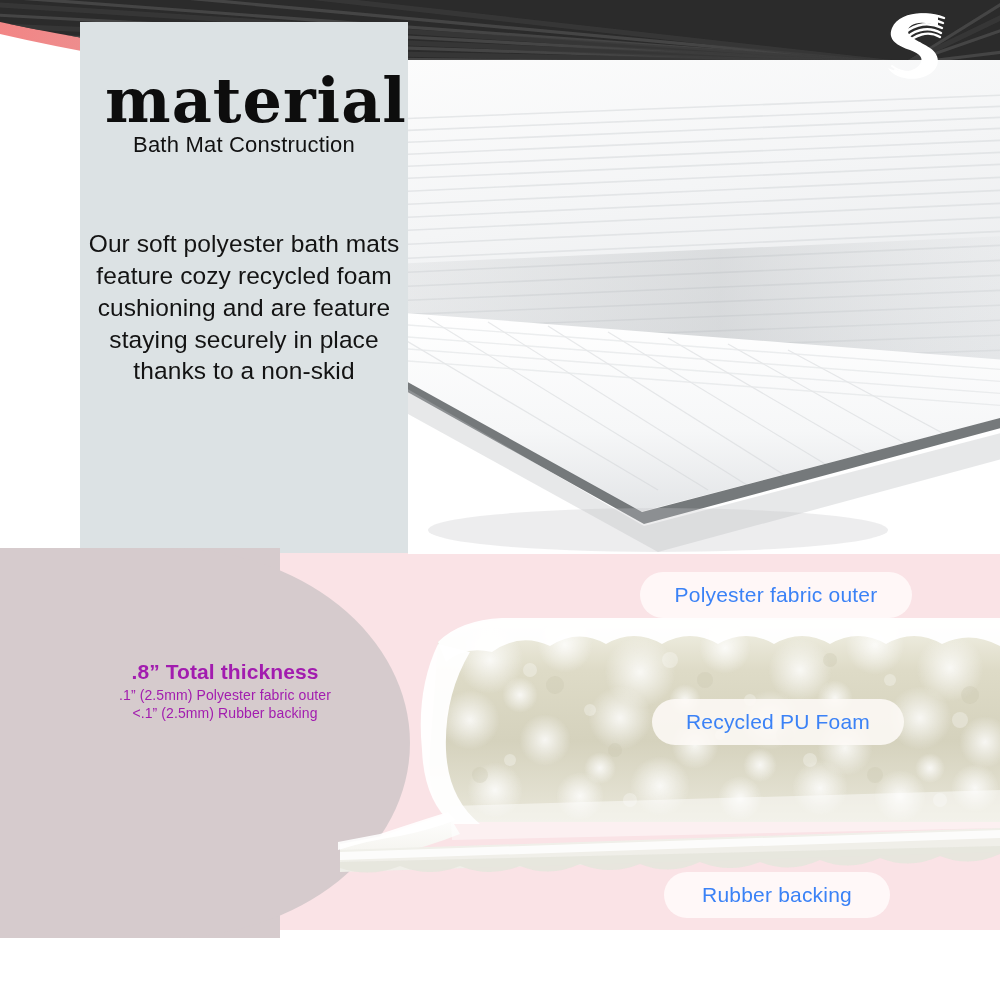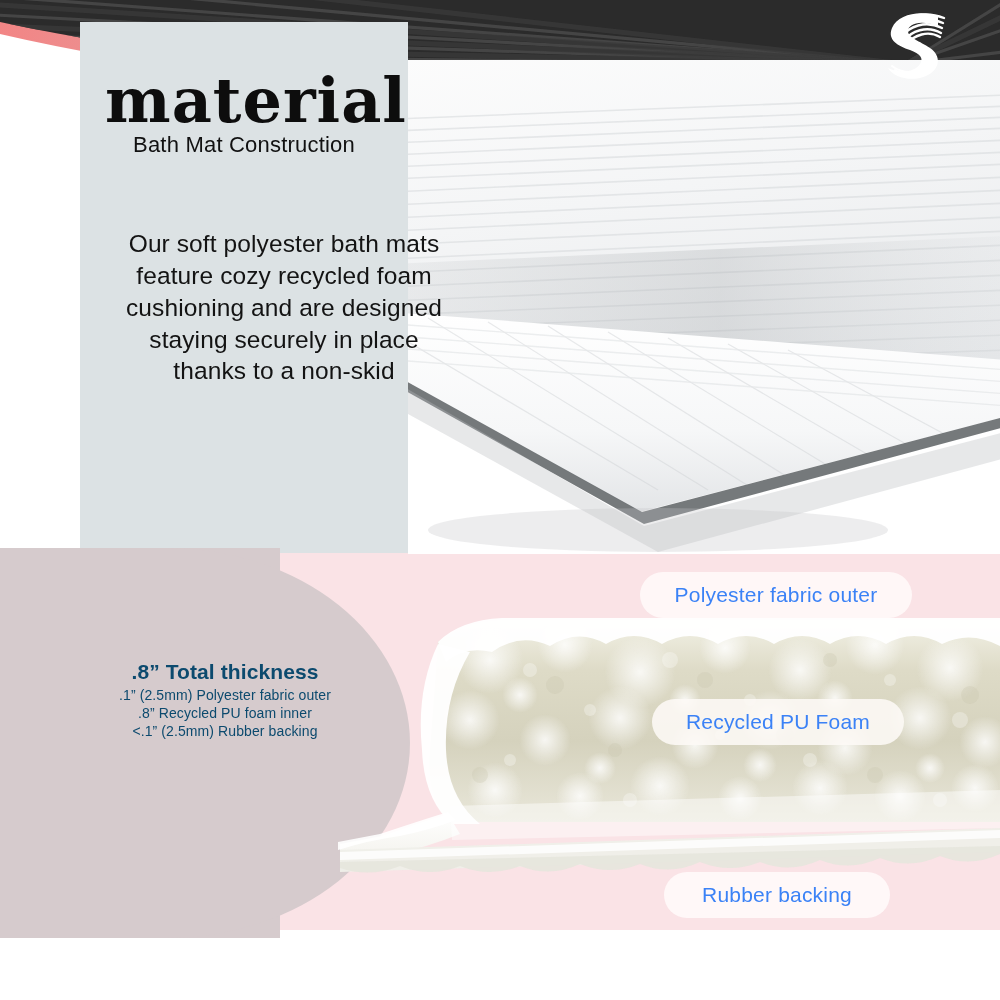--- a/index.html
+++ b/index.html
@@ -113,29 +113,28 @@
   .body-copy{
     position:absolute;
     left:78px; top:228px;
     width:332px;
     text-align:center;
     font-size:24.5px;
     line-height:1.30;
     color:#131313;
     letter-spacing:0.1px;
     z-index:8;
-    margin-left:40px;
   }
 
   .spec-block{
     position:absolute;
     left:40px; top:660px;
     width:370px;
     text-align:center;
-    color:#0c4a6e;
+    color:#a21caf;
     z-index:8;
   }
   .spec-title{
     font-size:21px;
     font-weight:700;
     letter-spacing:0.1px;
     margin-bottom:3px;
   }
   .spec-line{
     font-size:14px;
@@ -459,29 +458,28 @@
   </div>
 
   <div class="title-block">
     <div class="title-main">material</div>
     <div class="title-sub">Bath Mat Construction</div>
   </div>
 
   <div class="body-copy">
     <div>Our soft polyester bath mats</div>
     <div>feature cozy recycled foam</div>
-    <div>cushioning and are designed</div>
+    <div>cushioning and are feature</div>
     <div>staying securely in place</div>
     <div>thanks to a non-skid</div>
   </div>
 
   <div class="spec-block">
     <div class="spec-title">.8” Total thickness</div>
     <div class="spec-line">.1” (2.5mm) Polyester fabric outer</div>
-    <div class="spec-line">.8” Recycled PU foam inner</div>
     <div class="spec-line">&lt;.1” (2.5mm) Rubber backing</div>
   </div>
 
   <div class="pill pill-1">Polyester fabric outer</div>
   <div class="pill pill-2">Recycled PU Foam</div>
   <div class="pill pill-3">Rubber backing</div>
 
 </div>
 
 </body></html>

